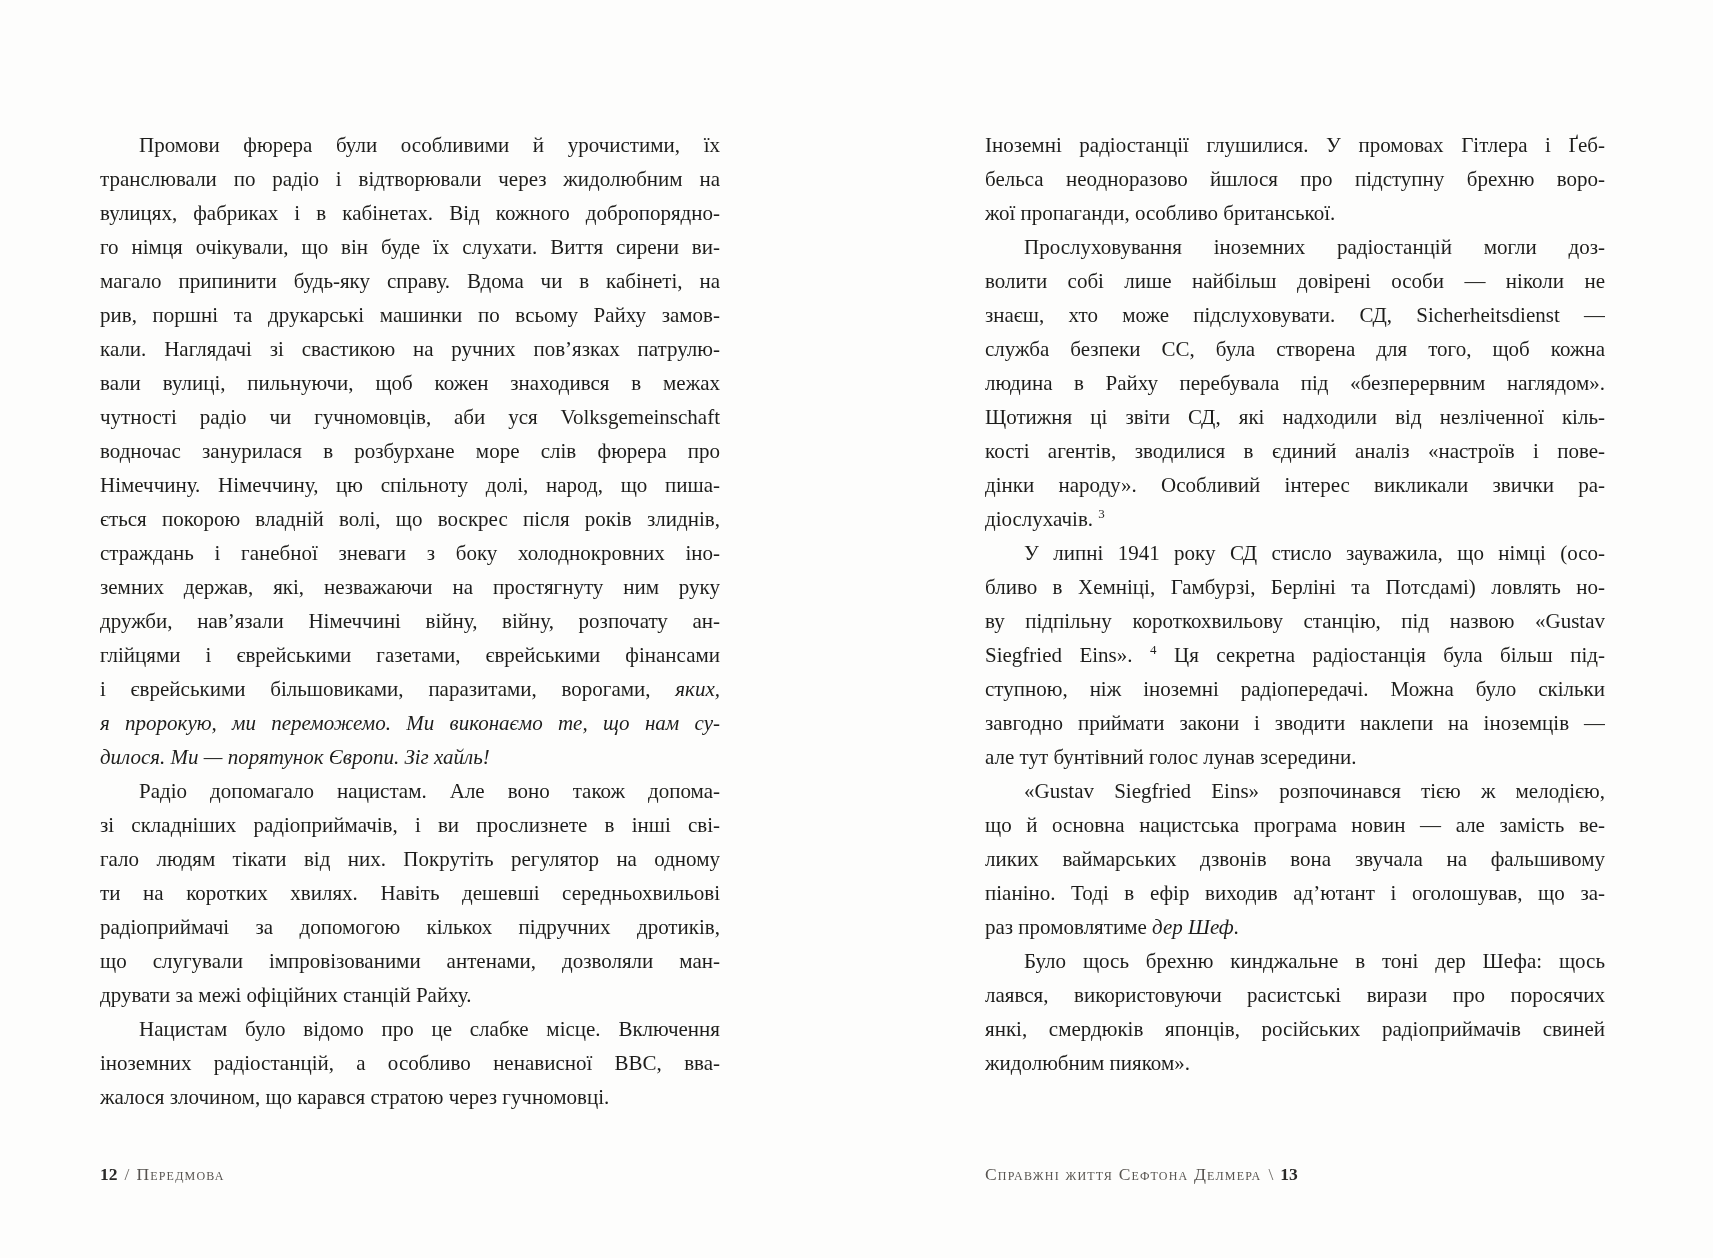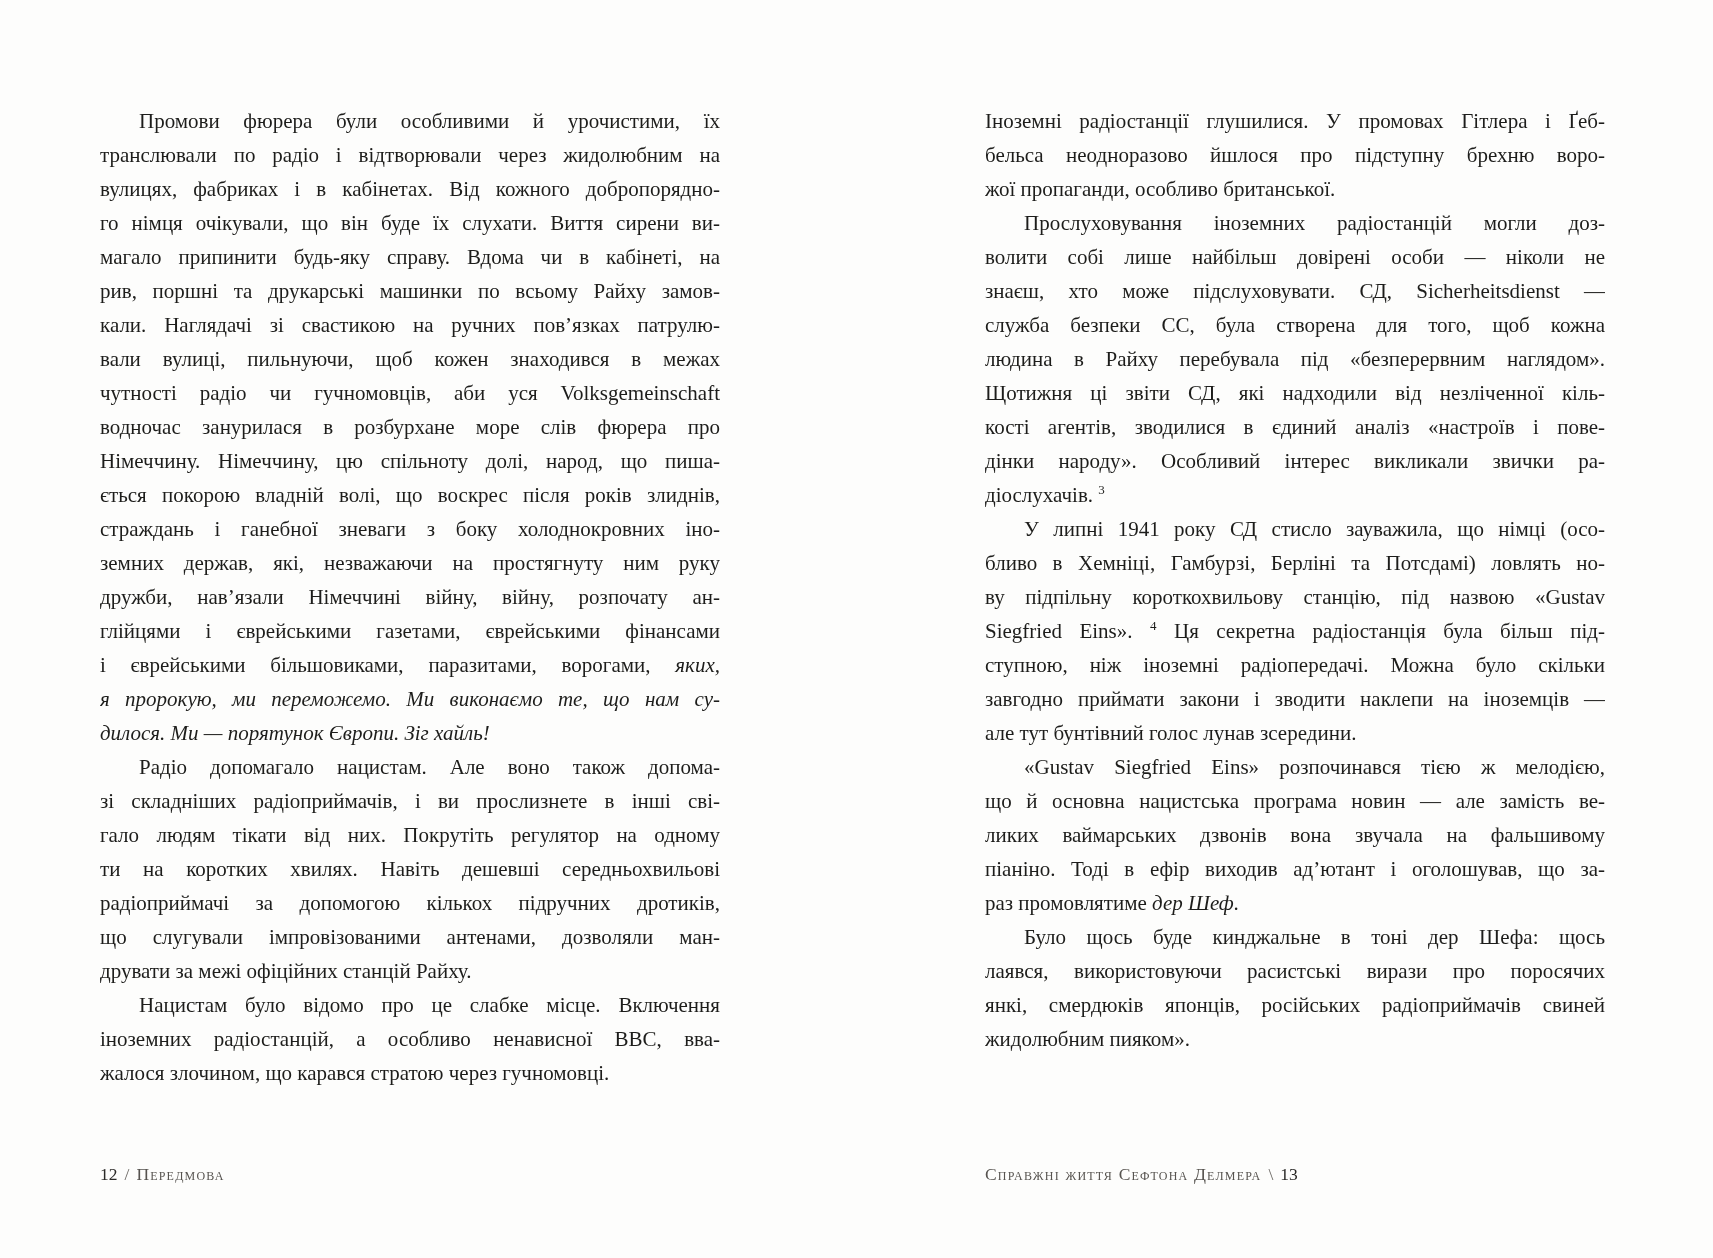--- a/index.html
+++ b/index.html
@@ -1,39 +1,39 @@
 <!DOCTYPE html>
 <html lang="uk"><head>
 <meta charset="utf-8">
 <style>
   html,body{margin:0;padding:0;}
   body{
     width:1713px;height:1258px;position:relative;overflow:hidden;
     background:#fdfdfc;color:#1d1d1b;
     font-family:"Liberation Serif","DejaVu Serif",serif;
   }
-  .page{position:absolute;top:104px;width:620px;}
+  .page{position:absolute;top:128px;width:620px;}
   .page-left{left:100px;}
   .page-right{left:985px;}
   .para{margin:0;}
   .ln{
     font-size:21px;line-height:34px;height:34px;overflow:hidden;
     text-align:justify;text-align-last:justify;
   }
   .ln.la{text-align-last:left;}
   .ln.fi{text-indent:39px;}
   .it{font-style:italic;}
   .sp{font-size:0.62em;vertical-align:super;line-height:0;}
   .folio{
     position:absolute;top:1162px;width:620px;
     font-size:17.5px;line-height:24px;color:#56534f;
   }
   .folio-left{left:100px;text-align:left;}
   .folio-right{left:985px;text-align:left;}
-  .num{font-weight:normal;color:#2a2927;}
+  .num{font-weight:bold;color:#2a2927;}
   .sep{margin:0 7px;color:#6b6864;}
   .sc{font-variant:small-caps;letter-spacing:1.2px;}
 </style>
 </head>
 <body>
 
 <main>
 
   <section class="page page-left">
     <div class="para">
@@ -100,21 +100,21 @@
       <div class="ln la"><span>але тут бунтівний голос лунав зсередини.</span></div>
     </div>
     <div class="para">
       <div class="ln fi"><span>«Gustav Siegfried Eins» розпочинався тією ж мелодією,</span></div>
       <div class="ln"><span>що й основна нацистська програма новин — але замість ве-</span></div>
       <div class="ln"><span>ликих ваймарських дзвонів вона звучала на фальшивому</span></div>
       <div class="ln"><span>піаніно. Тоді в ефір виходив ад’ютант і оголошував, що за-</span></div>
       <div class="ln la"><span>раз промовлятиме </span><span class="it">дер Шеф</span><span>.</span></div>
     </div>
     <div class="para">
-      <div class="ln fi"><span>Було щось буде кинджальне в тоні дер Шефа: щось</span></div>
+      <div class="ln fi"><span>Було щось брехню кинджальне в тоні дер Шефа: щось</span></div>
       <div class="ln"><span>лаявся, використовуючи расистські вирази про поросячих</span></div>
       <div class="ln"><span>янкі, смердюків японців, російських радіоприймачів свиней</span></div>
       <div class="ln la"><span>жидолюбним пияком».</span></div>
     </div>
   </section>
 
   <footer class="folio folio-left">
     <span class="num">12</span><span class="sep">/</span><span class="sc">Передмова</span>
   </footer>
   <footer class="folio folio-right">

